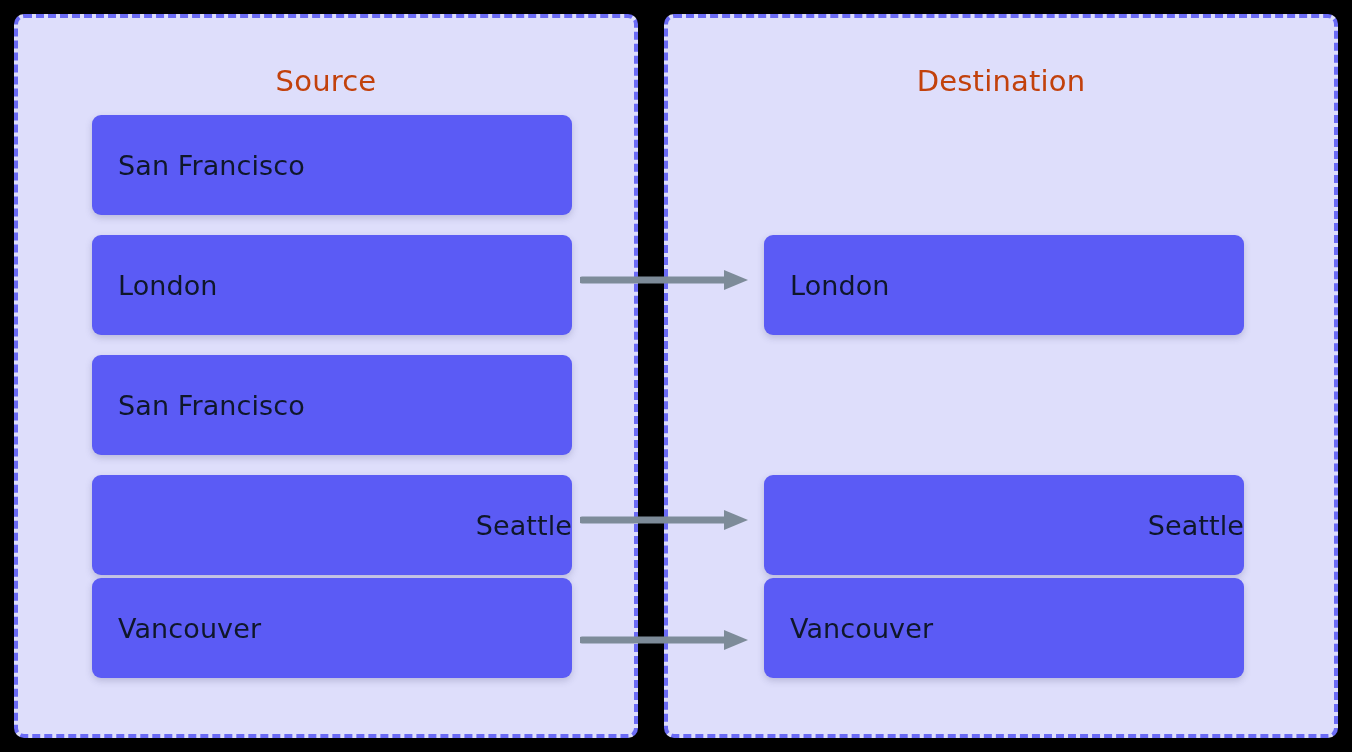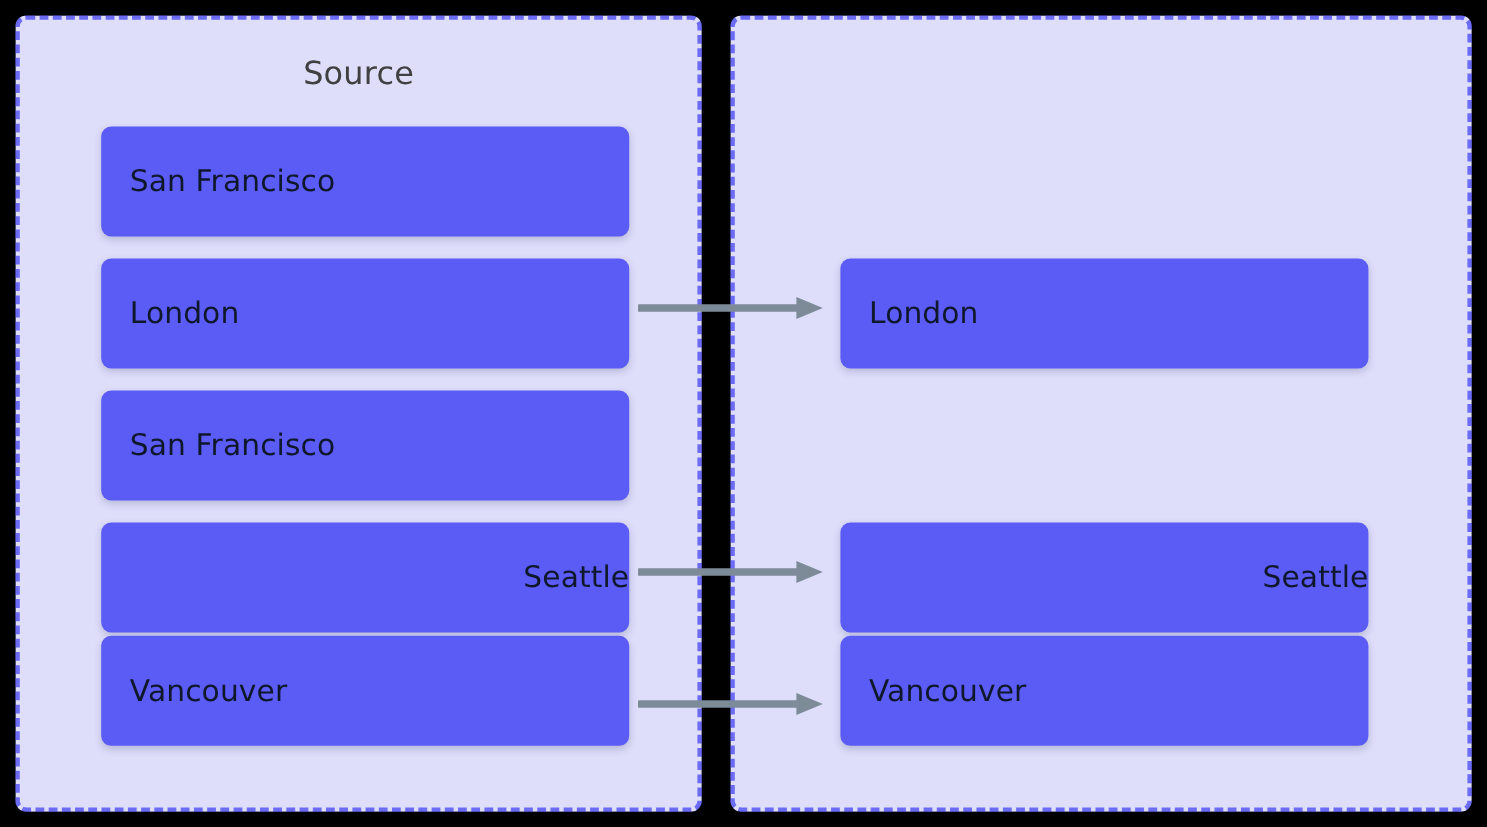--- a/index.html
+++ b/index.html
@@ -40,25 +40,25 @@
     left: 664px;
     top: 14px;
     width: 674px;
     height: 724px;
   }
 
   .panel-title {
     position: absolute;
     left: 0;
     right: 0;
-    top: 34px;
+    top: 49px;
     text-align: center;
     font-size: 29px;
     font-weight: 400;
-    color: #404040;
+    color: #c2410c;
     letter-spacing: 0.2px;
     line-height: 1;
     white-space: nowrap;
   }
 
   
   .card {
     position: absolute;
     box-sizing: border-box;
     width: 480px;
@@ -126,20 +126,21 @@
     <div class="card src row-3">
       <span class="card-label">Seattle</span>
     </div>
 
     <div class="card src row-4">
       <span class="card-label">Vancouver</span>
     </div>
   </div>
 
   <div class="panel" id="panel-destination">
+    <div class="panel-title">Destination</div>
 
     <div class="card dest row-1">
       <span class="card-label">London</span>
     </div>
 
     <div class="card dest row-3">
       <span class="card-label">Seattle</span>
     </div>
 
     <div class="card dest row-4">

